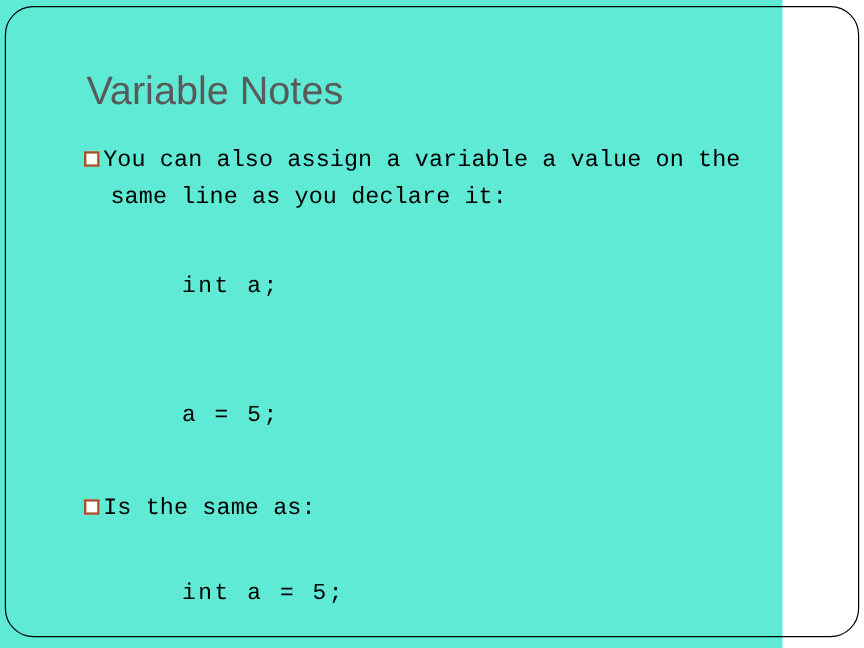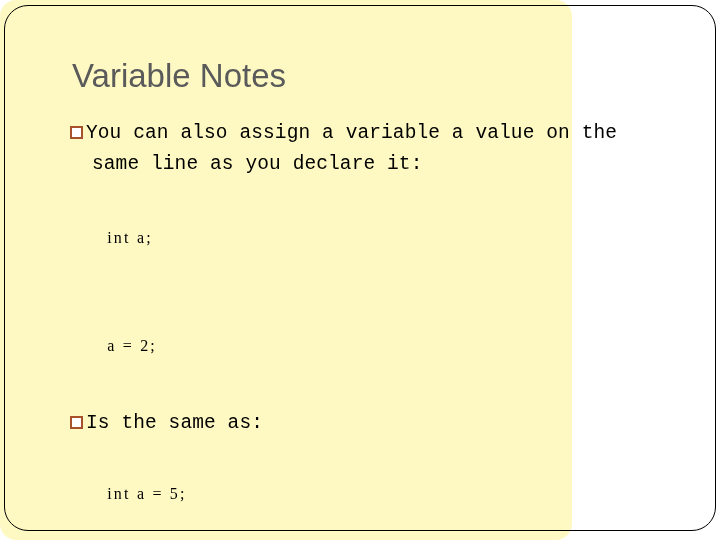--- a/index.html
+++ b/index.html
@@ -9,25 +9,24 @@
   body {
     width: 720px;
     height: 540px;
     background: #ffffff;
     font-family: "Liberation Sans", sans-serif;
     overflow: hidden;
   }
 
   #slide {
     position: relative;
-    width: 572px;
+    width: 652px;
     height: 540px;
-    background: #fef9c3;
+    background: #5eead4;
     box-sizing: border-box;
-    border-radius: 16px;
   }
 
   
   #slide-frame {
     position: absolute;
     left: 4px;
     top: 5px;
     width: 712px;
     height: 526px;
     box-sizing: border-box;
@@ -83,22 +82,22 @@
     vertical-align: 0px;
     position: relative;
     top: 1px;
   }
   .bullet-line .bullet-text {
     white-space: normal;
   }
 
   
   .code-line {
-    font-family: Liberation Serif, serif;
-    font-size: 16px;
+    font-family: Liberation Mono, monospace;
+    font-size: 19px;
     line-height: 36px;
     color: #000000;
     letter-spacing: 2.2px;
     margin: 0;
     white-space: pre;
   }
 
   .bullet-1 { margin-top: 0px; }
   .bullet-2 { margin-top: 8px; }
   .code-1 { margin-top: 4px; }
@@ -118,21 +117,21 @@
 
     <p class="bullet-line line bullet-1">
       <span class="bullet-mark"></span><span class="bullet-text">You can also assign a variable a value on the same line as you declare it:</span>
     </p>
 
     <p class="code-line line code-1">
       <span>int a;</span>
     </p>
 
     <p class="code-line line code-2">
-      <span>a = 2;</span>
+      <span>a = 5;</span>
     </p>
 
     <p class="bullet-line line bullet-2">
       <span class="bullet-mark"></span><span class="bullet-text">Is the same as:</span>
     </p>
 
     <p class="code-line line code-3">
       <span>int a = 5;</span>
     </p>
 

